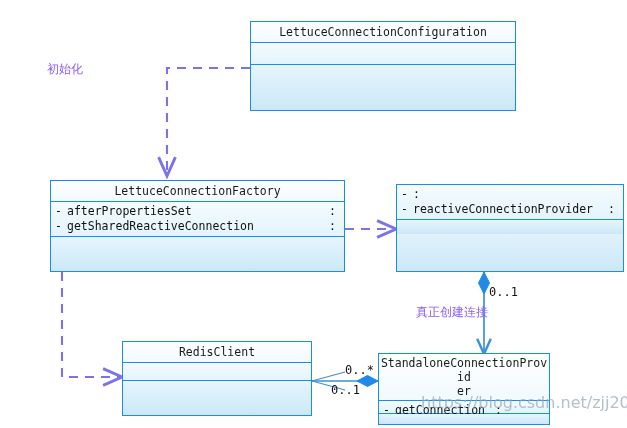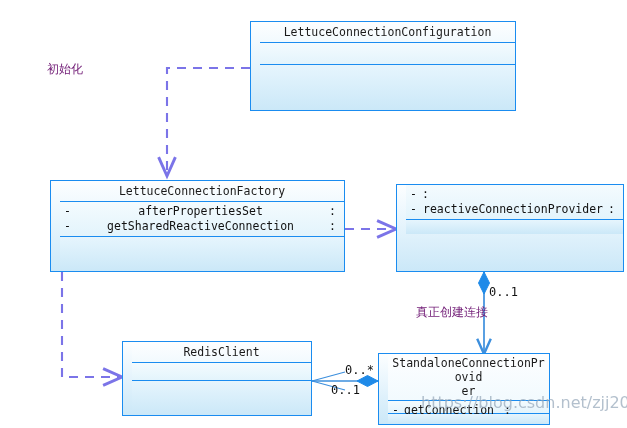--- a/index.html
+++ b/index.html
@@ -17,21 +17,20 @@
   }
 
   
   .uml-class {
     position: absolute;
     box-sizing: border-box;
     border: 1px solid #1a8cf0;
     background: linear-gradient(180deg, #fcfeff 0%, #eaf6fd 38%, #cbe8f8 100%);
     display: flex;
     flex-direction: column;
-    padding-left: 9px;
   }
   .uml-title {
     box-sizing: border-box;
     border-bottom: 1px solid #1a8cf0;
     text-align: center;
     color: #1a1a1a;
     font-size: 11.5px;
     line-height: 14px;
     padding: 3px 2px 3px 2px;
     background: linear-gradient(180deg, #fdfeff 0%, #f2fafe 100%);
@@ -59,34 +58,34 @@
     color: #111111;
     white-space: pre;
   }
   .attr-vis {
     width: 12px;
     flex: 0 0 12px;
     text-align: left;
   }
   .attr-name {
     flex: 1 1 auto;
-    text-align: center;
+    text-align: left;
     padding-right: 4px;
   }
   .attr-colon {
     flex: 0 0 auto;
     padding-right: 6px;
   }
 
   
   .label-cn {
     position: absolute;
     font-family: "DejaVu Sans", "Liberation Sans", sans-serif;
     font-size: 12px;
-    color: #701a75;
+    color: #8b5cf6;
     white-space: nowrap;
   }
   .label-mult {
     position: absolute;
     font-family: "DejaVu Sans Mono", "Liberation Mono", monospace;
     font-size: 12px;
     color: #111111;
     white-space: nowrap;
   }
 

